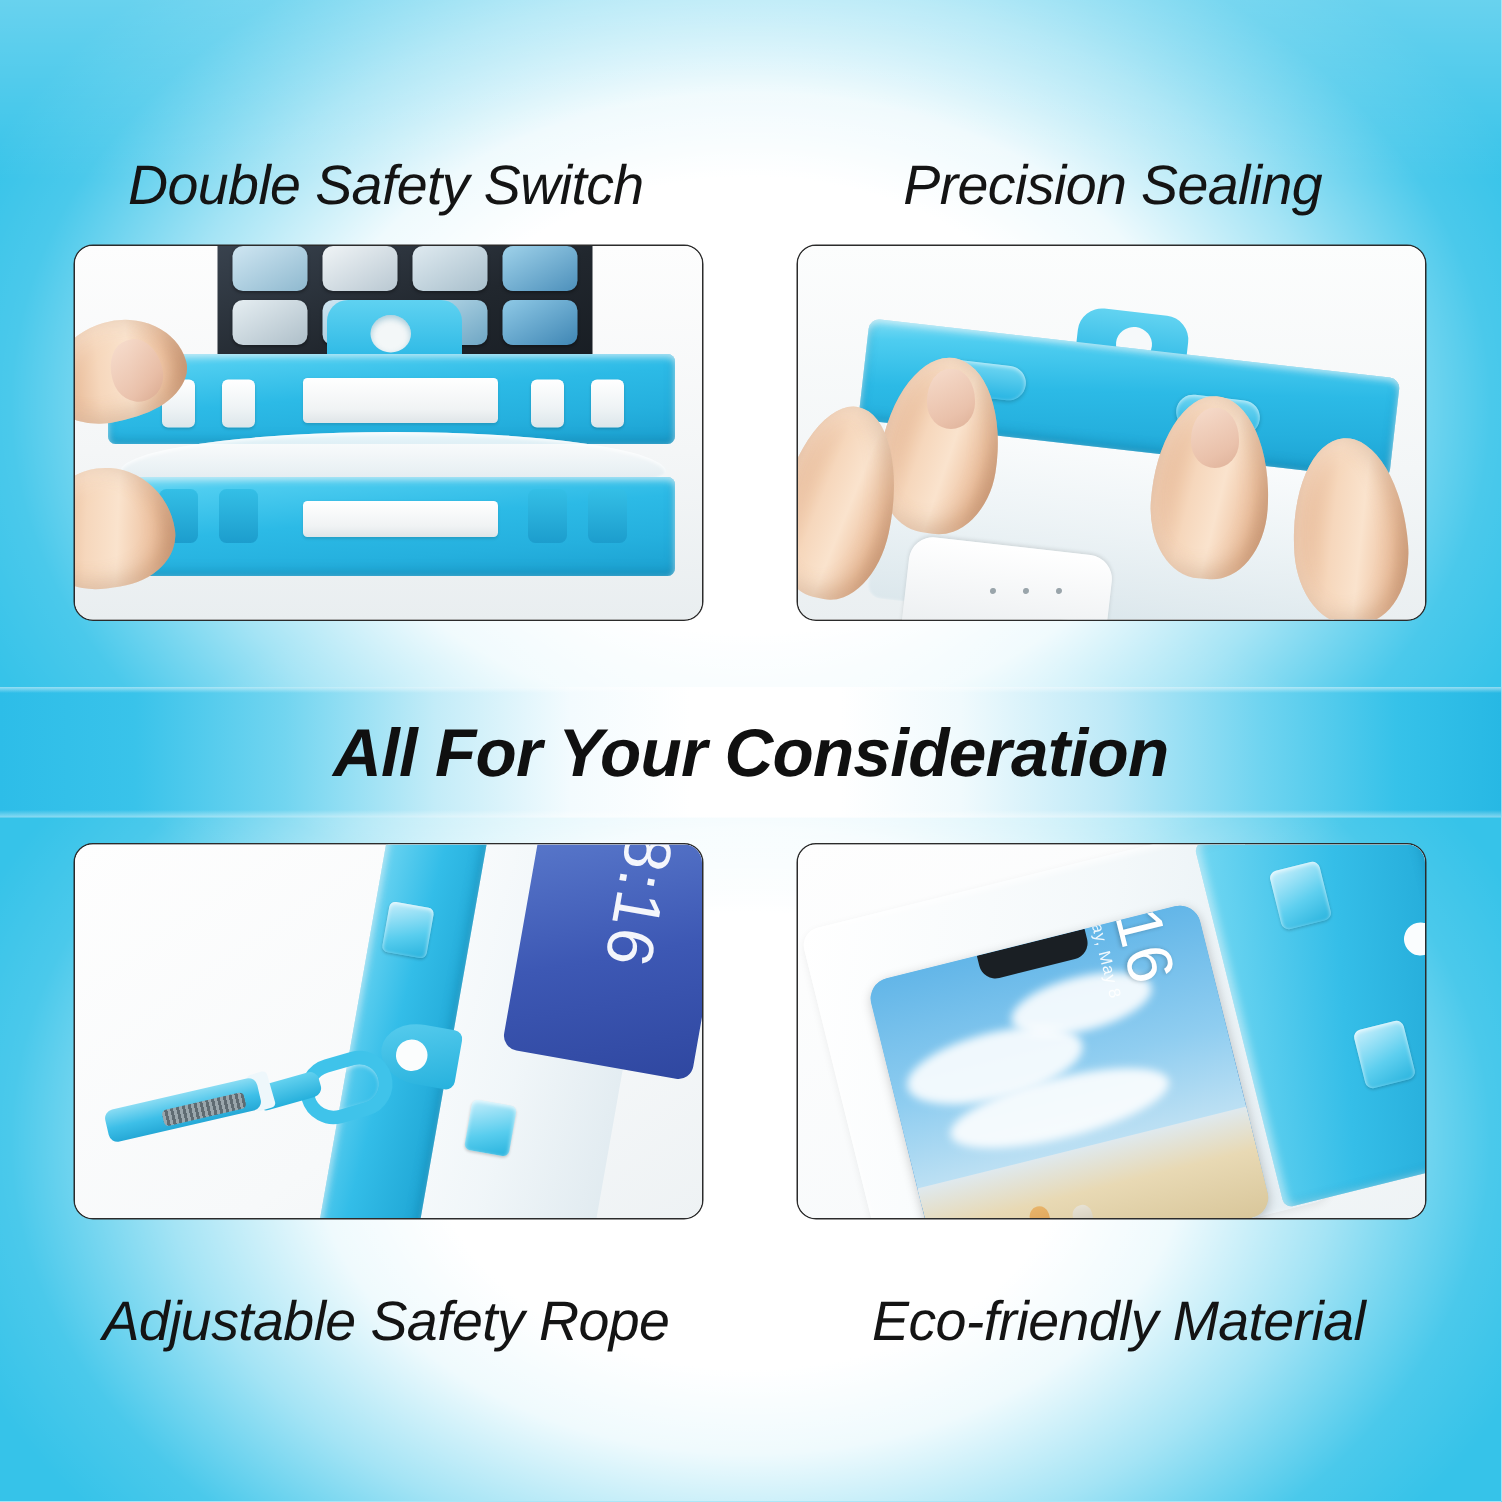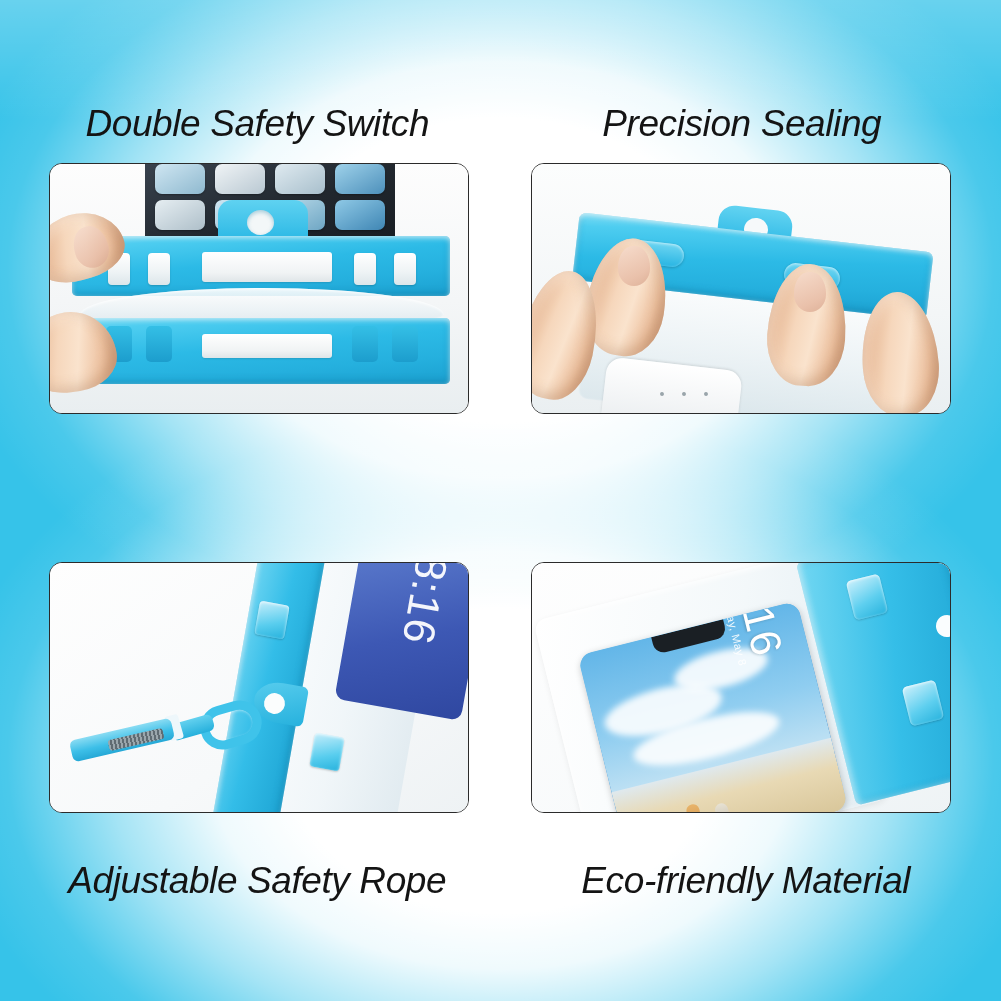--- a/index.html
+++ b/index.html
@@ -505,20 +505,23 @@
 
       <div class="finger" style="left:56px;  top:74px;  width:78px; height:118px; transform:rotate(9deg);"></div>
       <div class="finger" style="left:236px; top:100px; width:78px; height:122px; transform:rotate(4deg);"></div>
       <div class="finger" style="left:-10px; top:106px; width:74px; height:130px; transform:rotate(12deg);"></div>
       <div class="finger" style="left:330px; top:128px; width:76px; height:124px; transform:rotate(-4deg);"></div>
       <div class="nail" style="left:86px;  top:82px;  width:32px; height:40px;"></div>
       <div class="nail" style="left:262px; top:108px; width:32px; height:40px;"></div>
     </div>
   </div>
 
+  <div id="banner">
+    <div class="banner-text">All For Your Consideration</div>
+  </div>
 
   <div class="section" id="section-bottom"></div>
 
   <div class="panel" id="panel-3">
     <div class="photo" id="photo-3">
       <div class="pouch-rot"></div>
       <div class="phone-rot"></div>
       <div class="time-rot">8:16</div>
 
       <div class="clamp-rot"></div>

